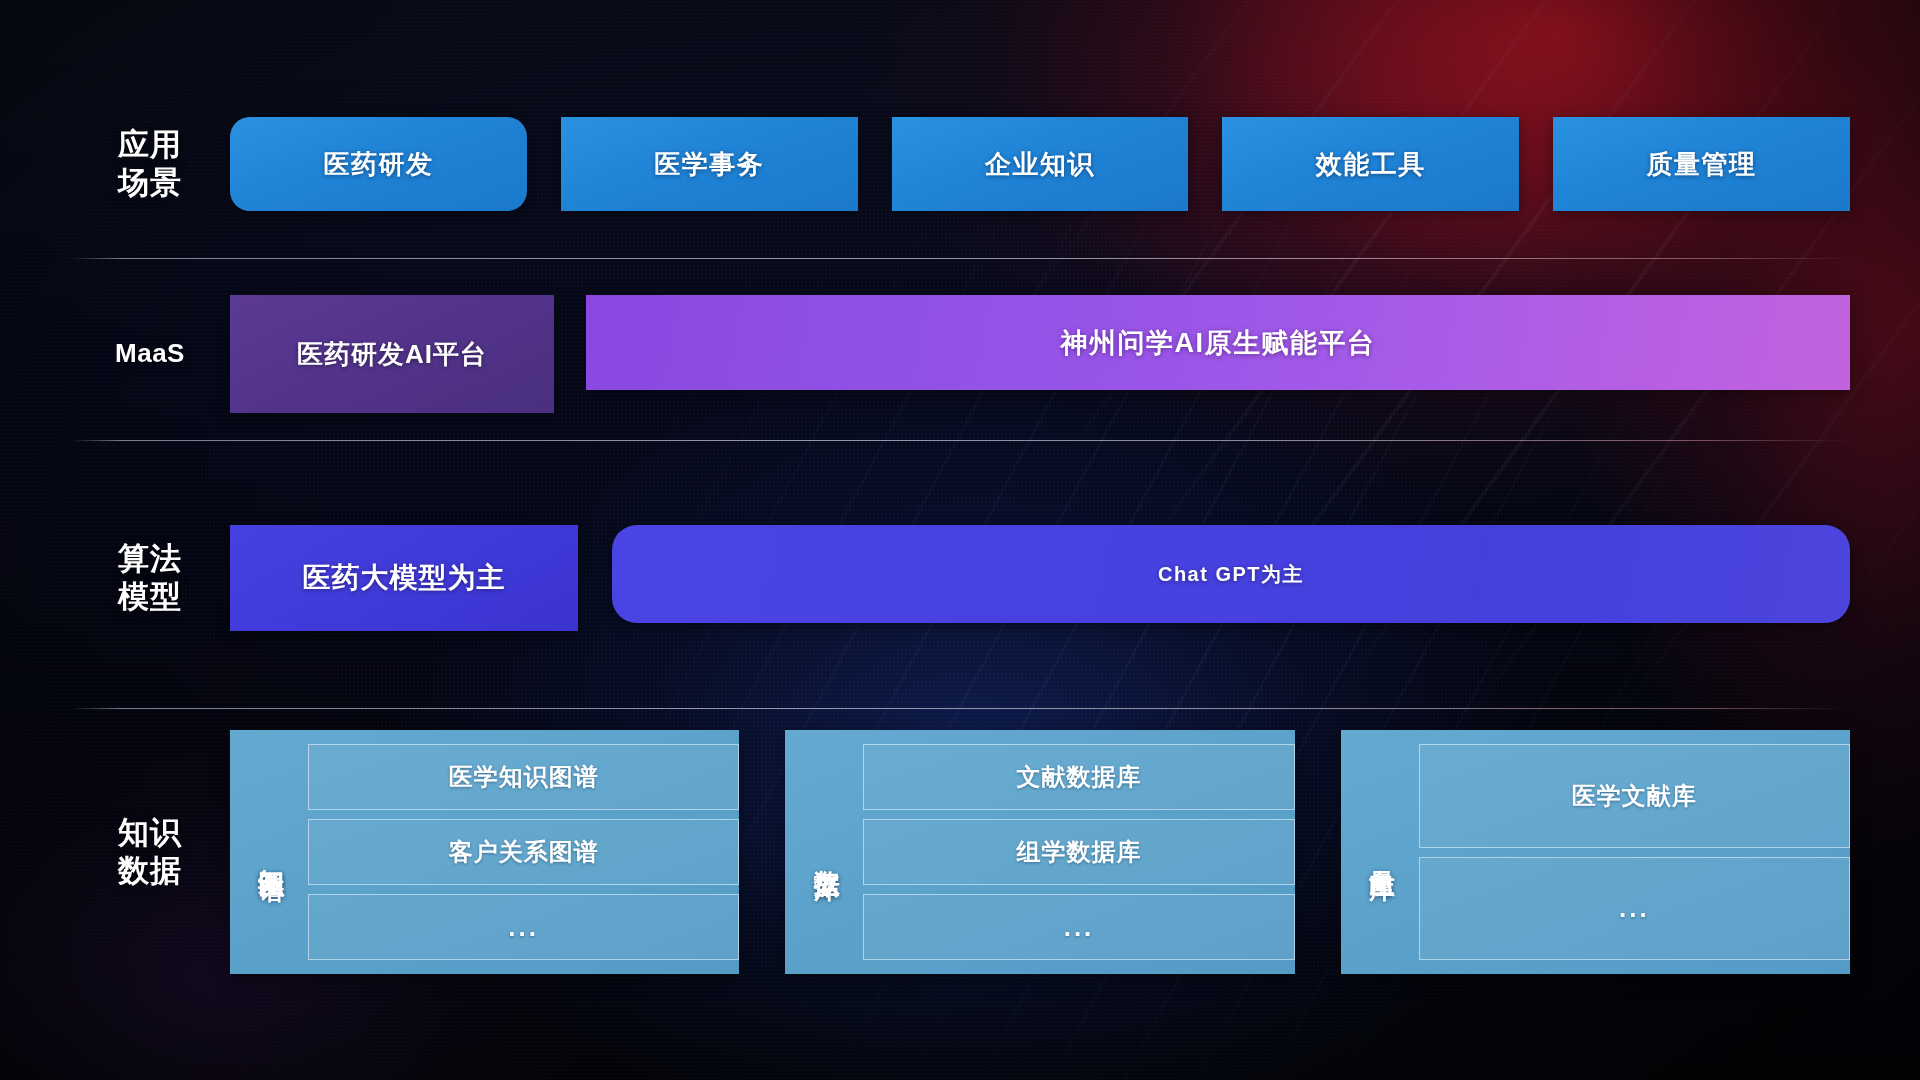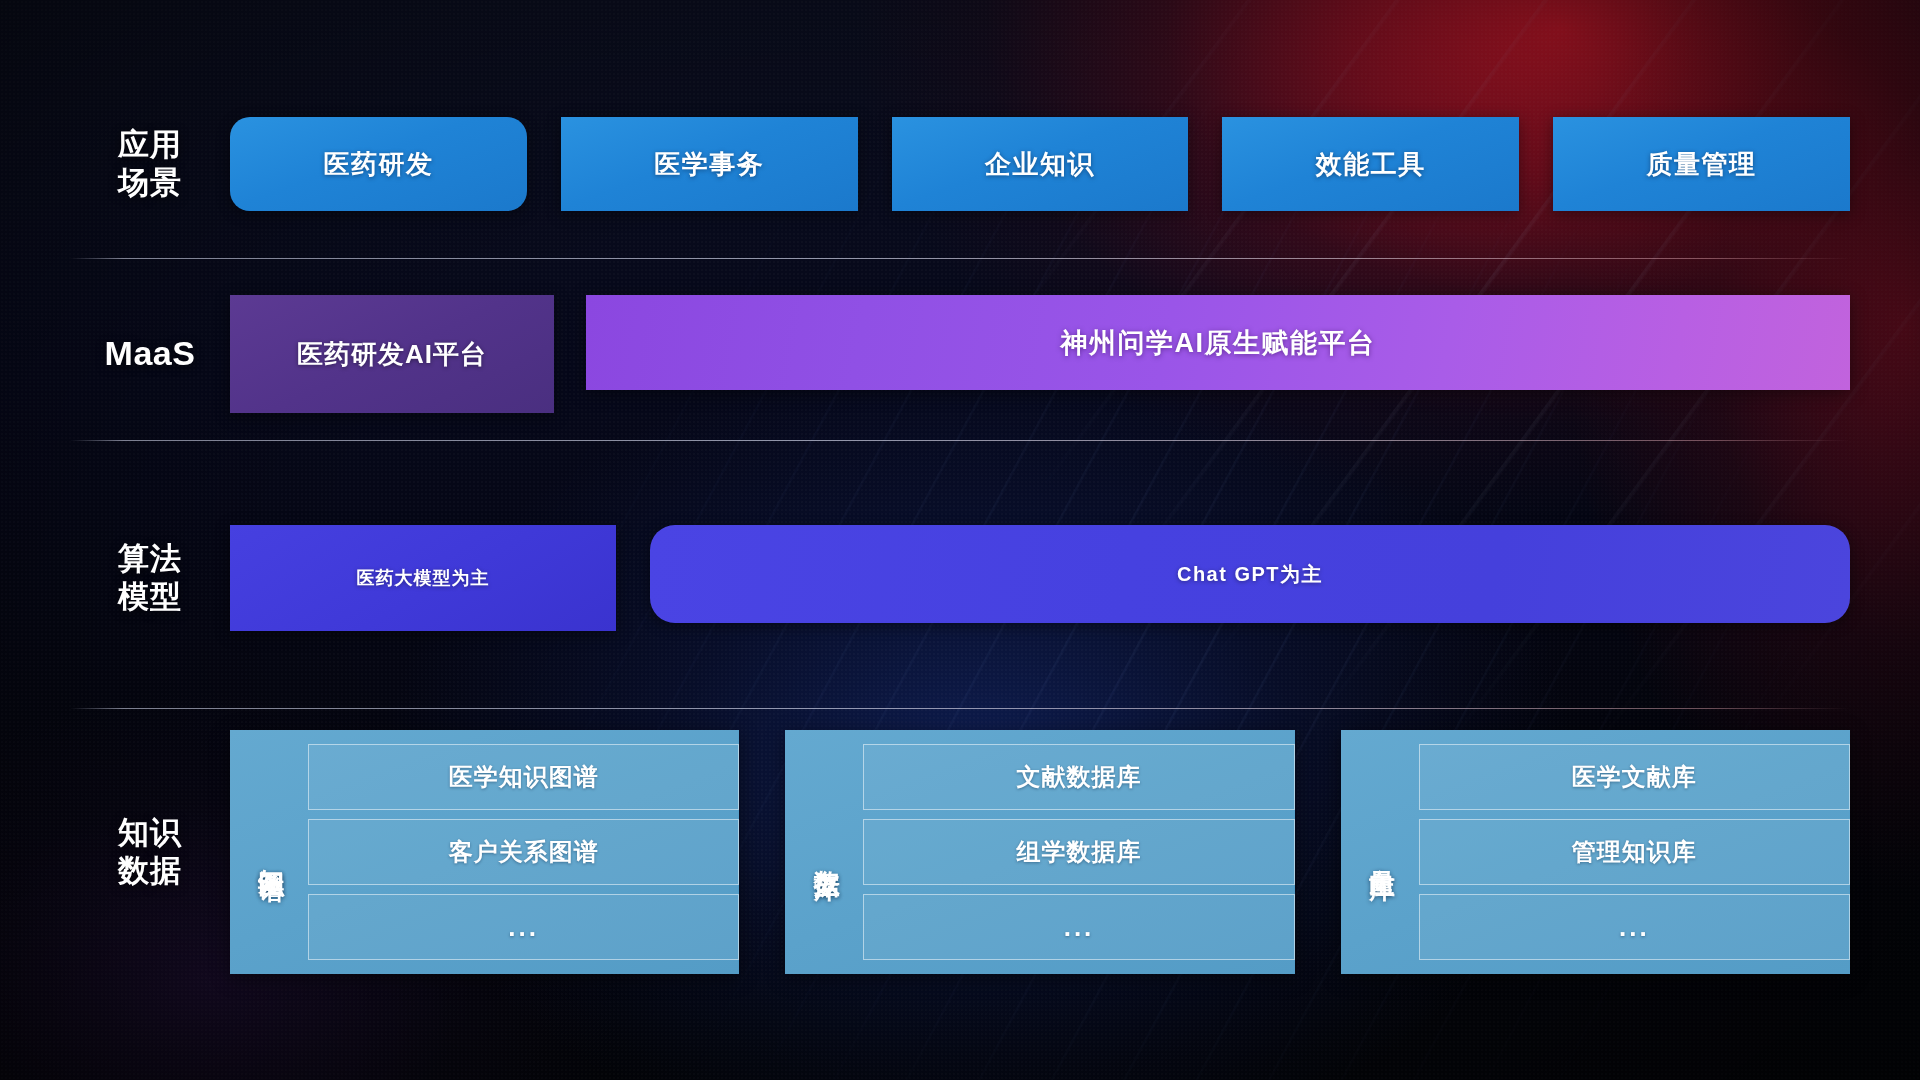--- a/index.html
+++ b/index.html
@@ -105,21 +105,21 @@
     flex:0 0 160px;
     color:#ffffff;
     font-size:31px;
     font-weight:bold;
     line-height:1.22;
     text-align:center;
     letter-spacing:1px;
     text-shadow:0 2px 10px rgba(0,0,0,.65);
     white-space:pre-line;
   }
-  .row-label.latin { font-size:34px; letter-spacing:0.5px; }
+  .row-label.latin { font-size:26px; letter-spacing:0.5px; }
 
   .divider {
     position:absolute;
     left:70px;
     height:1px;
     width:1780px;
     background:linear-gradient(90deg,
       rgba(190,195,215,0.0) 0%,
       rgba(198,202,222,0.62) 3%,
       rgba(206,210,230,0.70) 42%,
@@ -156,24 +156,24 @@
     background:linear-gradient(100deg,
       #8b47e0 0%, #9050e5 22%, #9a55e8 46%, #a95ce8 68%, #b85fe3 86%, #c163dd 100%);
     display:flex; align-items:center; justify-content:center;
     color:#ffffff; font-size:27px; font-weight:bold; letter-spacing:1.5px;
     box-shadow:0 3px 16px rgba(0,0,0,.4);
     text-shadow:0 1px 5px rgba(40,0,70,.5);
   }
 
   
   .algo-left {
-    width:386px; height:106px;
+    width:348px; height:106px;
     background:linear-gradient(150deg,#4640e0 0%,#3f39d8 55%,#3a33cf 100%);
     display:flex; align-items:center; justify-content:center;
-    color:#ffffff; font-size:18px; font-weight:bold; letter-spacing:1px;
+    color:#ffffff; font-size:28px; font-weight:bold; letter-spacing:1px;
     box-shadow:0 3px 14px rgba(0,0,0,.4);
     text-shadow:0 1px 4px rgba(0,0,0,.4);
   }
   .algo-right {
     flex:1; height:98px;
     background:linear-gradient(100deg,#4a44e4 0%,#4641e0 40%,#4540dc 70%,#4b45dd 100%);
     display:flex; align-items:center; justify-content:center;
     color:#ffffff; font-size:20px; font-weight:bold; letter-spacing:1.5px;
     box-shadow:0 3px 14px rgba(0,0,0,.4);
     text-shadow:0 1px 4px rgba(0,0,0,.4);
@@ -288,21 +288,20 @@
             <div class="kn-item">文献数据库</div>
             <div class="kn-item">组学数据库</div>
             <div class="kn-item ellipsis">...</div>
           </div>
         </div>
 
         <div class="kn-group" style="flex:1;">
           <div class="kn-title">向量库</div>
           <div class="kn-items">
             <div class="kn-item">医学文献库</div>
-            <div class="kn-item">管理知识库</div>
             <div class="kn-item ellipsis">...</div>
           </div>
         </div>
 
       </div>
     </div>
 
   </div>
 </div>
 

